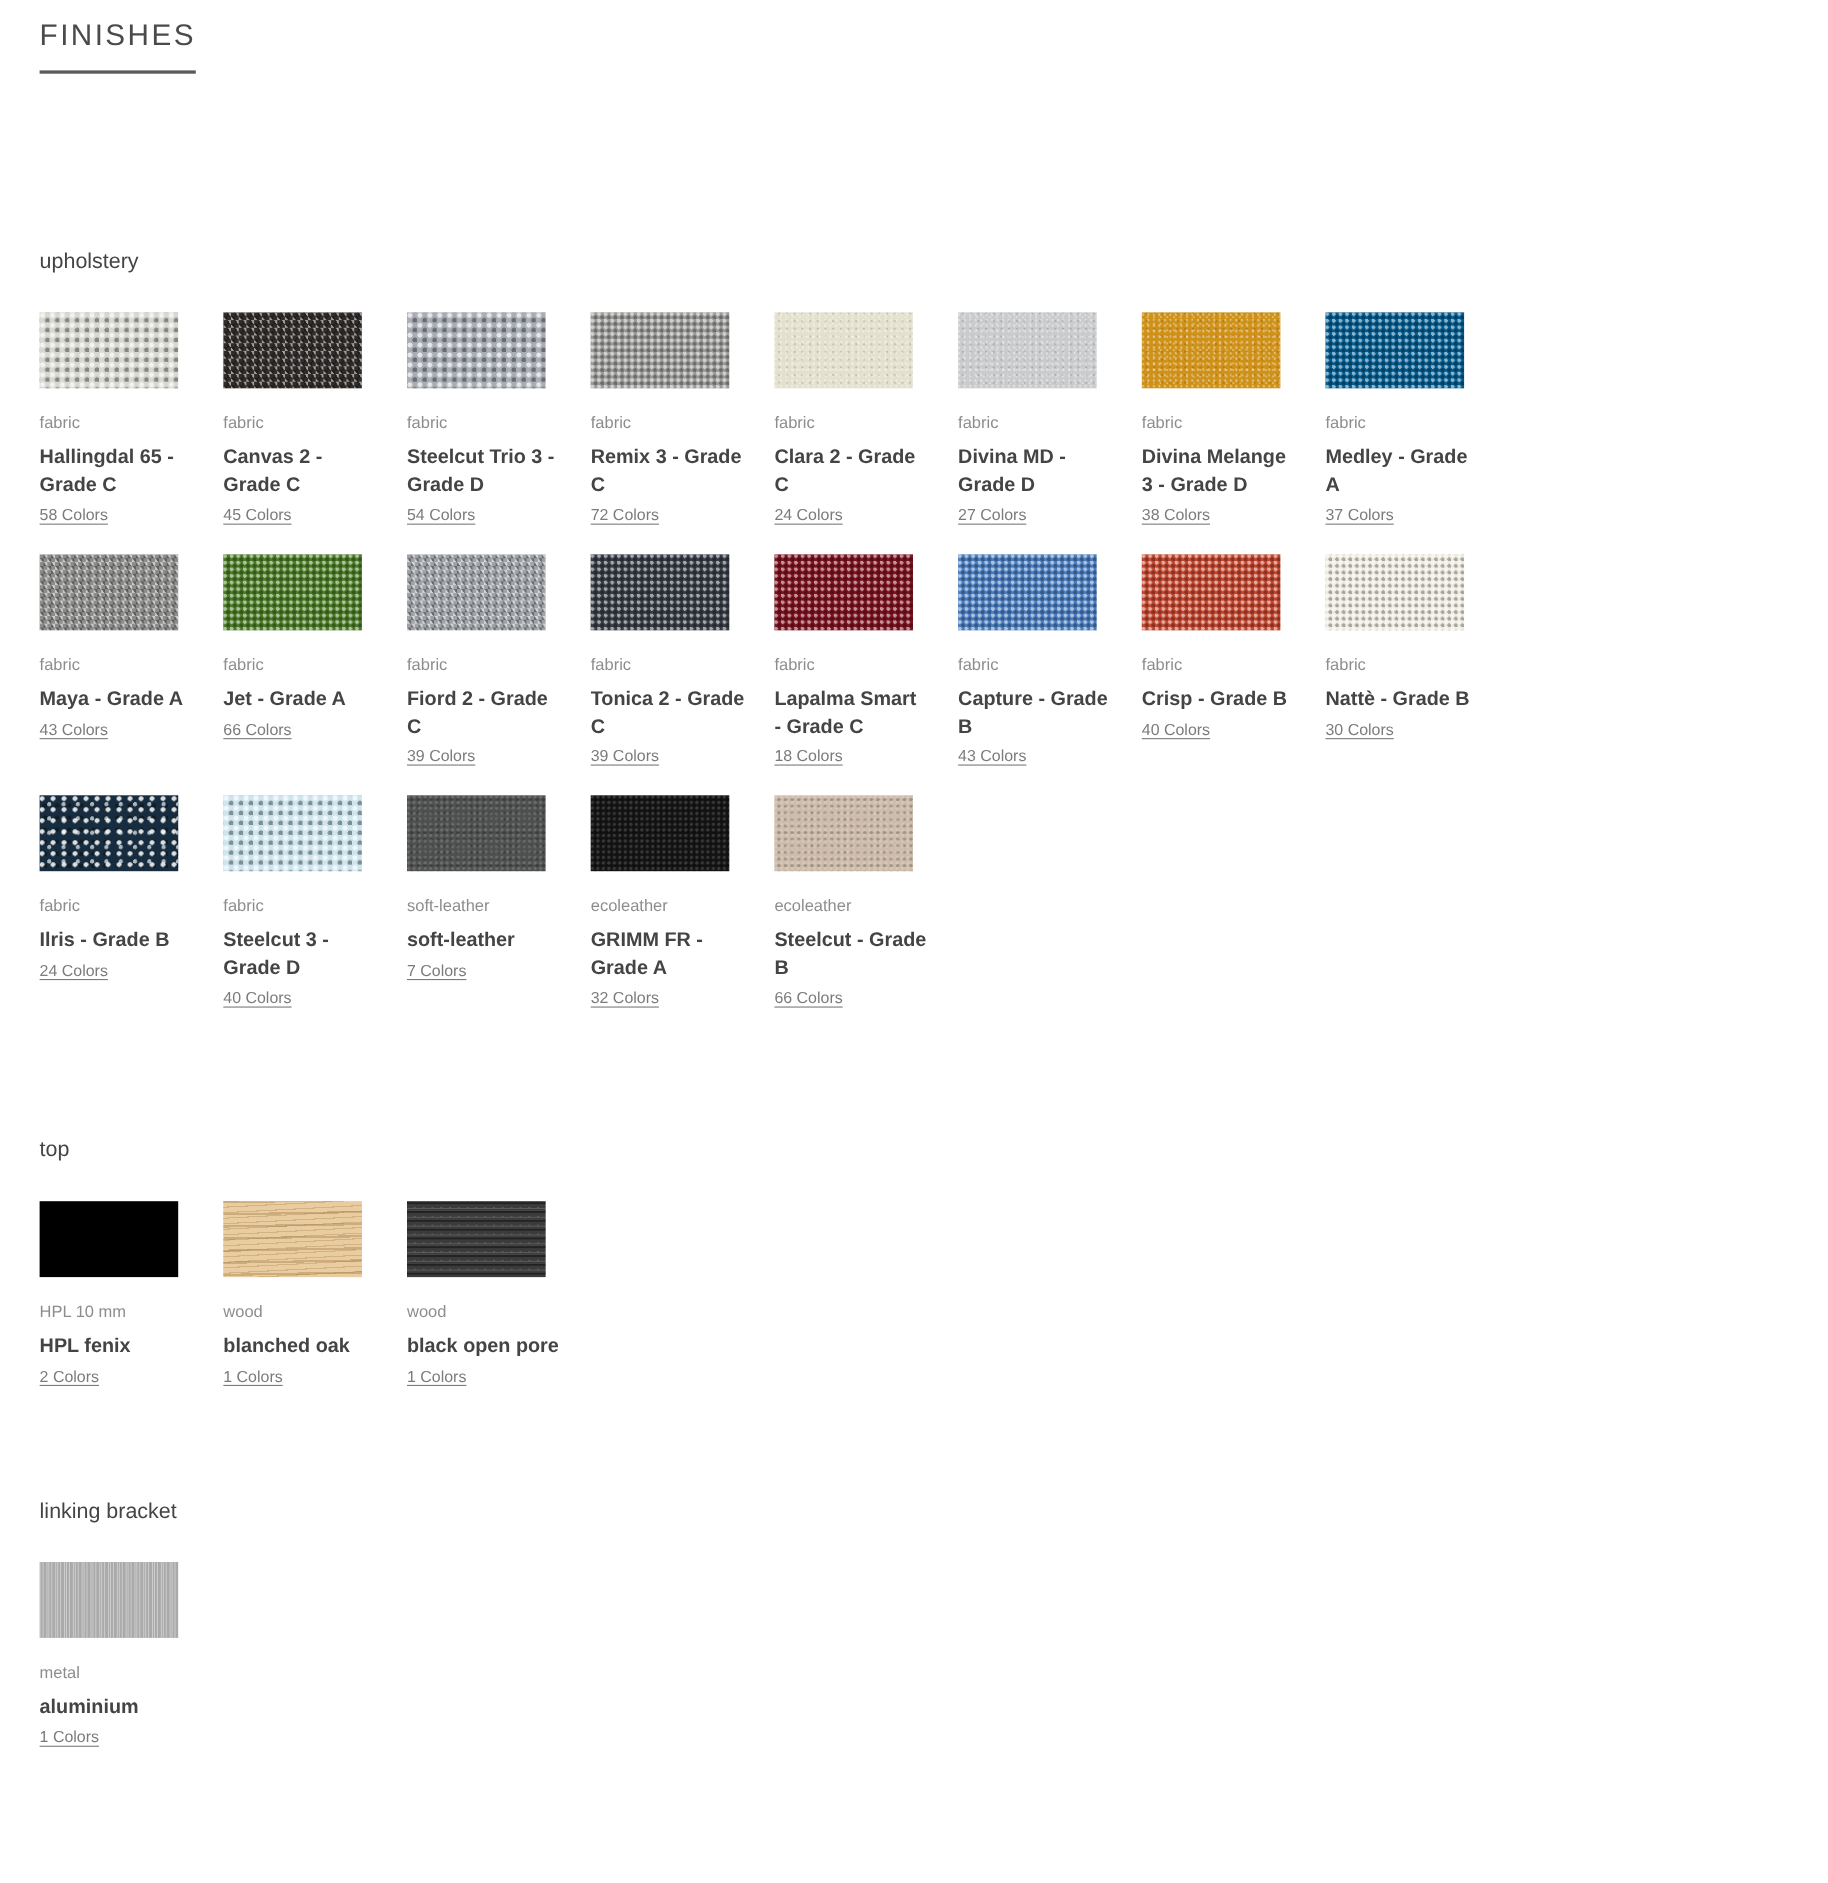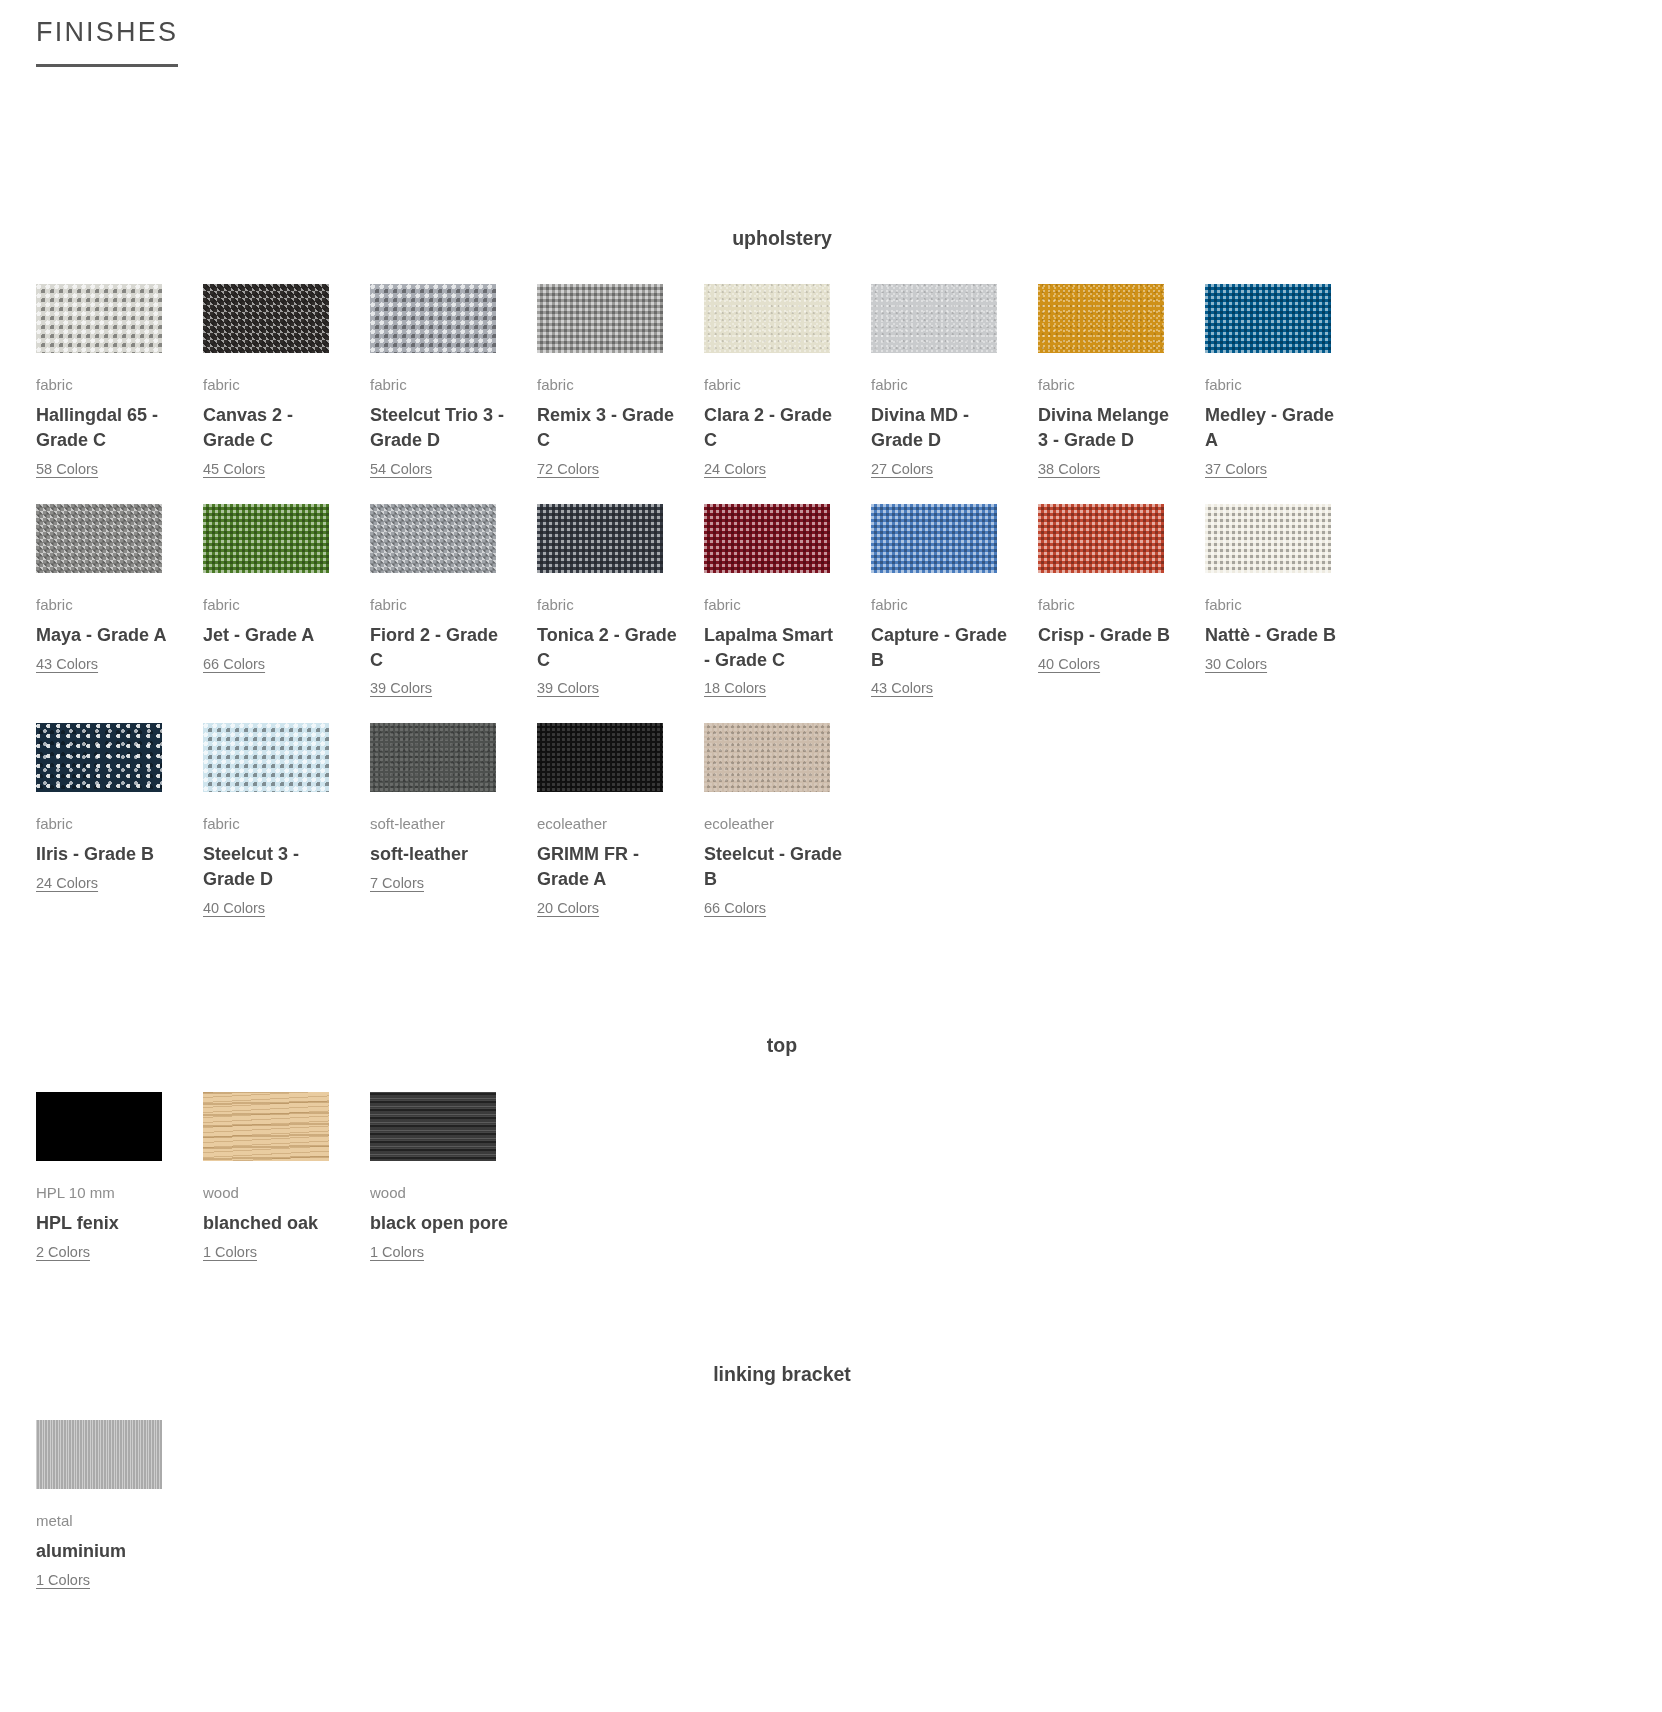--- a/index.html
+++ b/index.html
@@ -38,25 +38,24 @@
   
   .section {
     padding: 0 36px;
   }
   .section-upholstery { margin-top: 160px; }
   .section-top        { margin-top: 92px; }
   .section-bracket    { margin-top: 76px; }
 
   .section-title {
     font-size: 19.5px;
-    font-weight: 700;
+    font-weight: 400;
     color: #444444;
     margin: 0 0 34px 0;
     line-height: 1.2;
-    text-align: center;
   }
 
   .grid {
     display: flex;
     flex-wrap: wrap;
     align-items: flex-start;
   }
 
   .finish-card {
     width: 167px;
@@ -192,21 +191,21 @@
           <div class="finish-card"><div class="swatch tex-weave" style="background-color: rgb(74, 122, 38);"></div><div class="meta-type">fabric</div><div class="meta-name">Jet - Grade A</div><a class="meta-colors">66 Colors</a></div>
           <div class="finish-card"><div class="swatch tex-check" style="background-color: rgb(159, 163, 168);"></div><div class="meta-type">fabric</div><div class="meta-name">Fiord 2 - Grade C</div><a class="meta-colors">39 Colors</a></div>
           <div class="finish-card"><div class="swatch tex-weave" style="background-color: rgb(54, 59, 68);"></div><div class="meta-type">fabric</div><div class="meta-name">Tonica 2 - Grade C</div><a class="meta-colors">39 Colors</a></div>
           <div class="finish-card"><div class="swatch tex-weave" style="background-color: rgb(122, 18, 32);"></div><div class="meta-type">fabric</div><div class="meta-name">Lapalma Smart - Grade C</div><a class="meta-colors">18 Colors</a></div>
           <div class="finish-card"><div class="swatch tex-weave" style="background-color: rgb(74, 124, 189);"></div><div class="meta-type">fabric</div><div class="meta-name">Capture - Grade B</div><a class="meta-colors">43 Colors</a></div>
           <div class="finish-card"><div class="swatch tex-weave" style="background-color: rgb(192, 70, 47);"></div><div class="meta-type">fabric</div><div class="meta-name">Crisp - Grade B</div><a class="meta-colors">40 Colors</a></div>
           <div class="finish-card"><div class="swatch tex-weave" style="background-color: rgb(238, 235, 225);"></div><div class="meta-type">fabric</div><div class="meta-name">Nattè - Grade B</div><a class="meta-colors">30 Colors</a></div>
           <div class="finish-card"><div class="swatch tex-melange" style="background-color: rgb(23, 44, 62);"></div><div class="meta-type">fabric</div><div class="meta-name">Ilris - Grade B</div><a class="meta-colors">24 Colors</a></div>
           <div class="finish-card"><div class="swatch tex-weave-coarse" style="background-color: rgb(207, 229, 238);"></div><div class="meta-type">fabric</div><div class="meta-name">Steelcut 3 - Grade D</div><a class="meta-colors">40 Colors</a></div>
           <div class="finish-card"><div class="swatch tex-leather" style="background-color: rgb(77, 80, 78);"></div><div class="meta-type">soft-leather</div><div class="meta-name">soft-leather</div><a class="meta-colors">7 Colors</a></div>
-          <div class="finish-card"><div class="swatch tex-leather" style="background-color: rgb(18, 18, 18);"></div><div class="meta-type">ecoleather</div><div class="meta-name">GRIMM FR - Grade A</div><a class="meta-colors">20 Colors</a></div>
+          <div class="finish-card"><div class="swatch tex-leather" style="background-color: rgb(18, 18, 18);"></div><div class="meta-type">ecoleather</div><div class="meta-name">GRIMM FR - Grade A</div><a class="meta-colors">32 Colors</a></div>
           <div class="finish-card"><div class="swatch tex-leather" style="background-color: rgb(205, 188, 171);"></div><div class="meta-type">ecoleather</div><div class="meta-name">Steelcut - Grade B</div><a class="meta-colors">66 Colors</a></div>
         </div>
       </div>
       <div class="section section-top">
         <h2 class="section-title">top</h2>
         <div class="grid">
           <div class="finish-card"><div class="swatch tex-flat" style="background-color: rgb(0, 0, 0);"></div><div class="meta-type">HPL 10 mm</div><div class="meta-name">HPL fenix</div><a class="meta-colors">2 Colors</a></div>
           <div class="finish-card"><div class="swatch tex-wood-light" style="background-color: rgb(226, 193, 145);"></div><div class="meta-type">wood</div><div class="meta-name">blanched oak</div><a class="meta-colors">1 Colors</a></div>
           <div class="finish-card"><div class="swatch tex-wood-dark" style="background-color: rgb(52, 52, 52);"></div><div class="meta-type">wood</div><div class="meta-name">black open pore</div><a class="meta-colors">1 Colors</a></div>
         </div>

